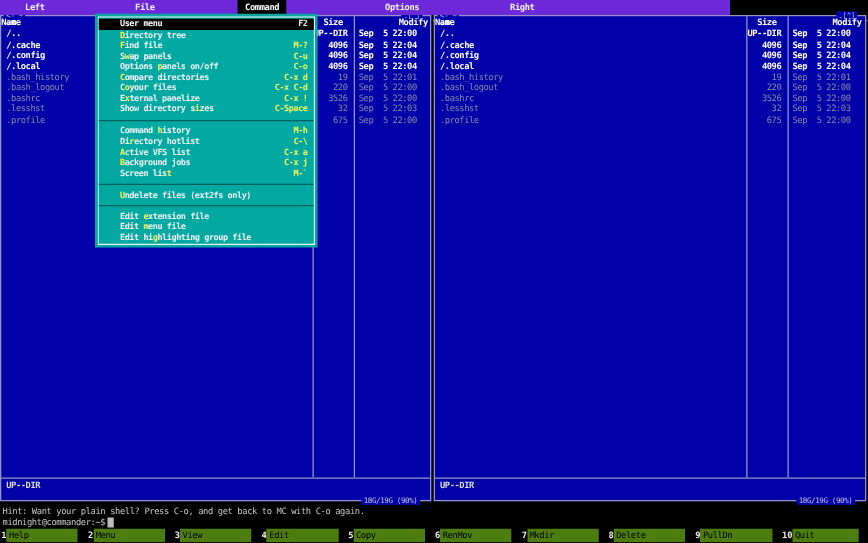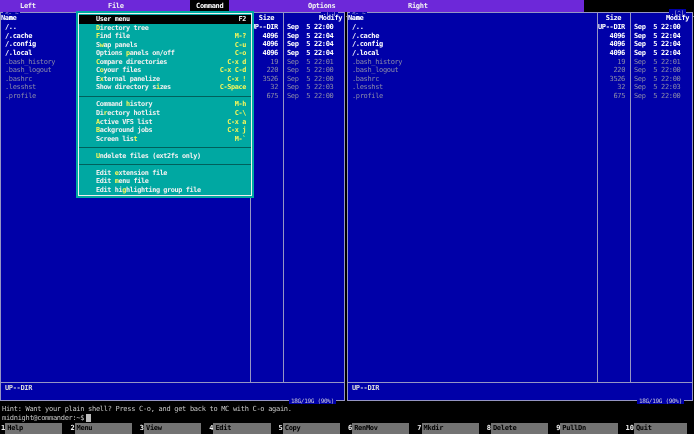--- a/index.html
+++ b/index.html
@@ -62,21 +62,21 @@
   
   .hint { position:absolute; left:2px; top:405px; font-size:7px; color:#C8C8C8;
           letter-spacing:-0.3px; white-space:pre; }
   .promptline { position:absolute; left:2px; top:414px; font-size:7px; color:#C8C8C8;
                 letter-spacing:-0.3px; white-space:pre; }
   .cursor { display:inline-block; width:5px; height:8px; background:#BDBDBD; vertical-align:middle; margin-left:2px; }
 
   .fkeybar { position:absolute; left:0; top:423px; width:694px; height:11px; display:flex; }
   .fkey { width:69.4px; display:flex; height:11px; }
   .fkey .num { color:#F0F0F0; font-size:7px; font-weight:bold; line-height:11px; padding-left:1px; }
-  .fkey .lbl { flex:1; margin-right:7px; background:#737373; color:#000; font-size:7px; font-weight:bold;
+  .fkey .lbl { flex:1; margin-right:7px; background:#4d7c0f; color:#000; font-size:7px; font-weight:normal;
                line-height:11px; padding-left:2px; letter-spacing:-0.3px; }
 </style>
 </head>
 <body>
 
 <div class="screen">
 
   <div class="menubar">
       <span class="mitem" style="left: 14px;">Left</span>
       <span class="mitem" style="left: 102px;">File</span>

